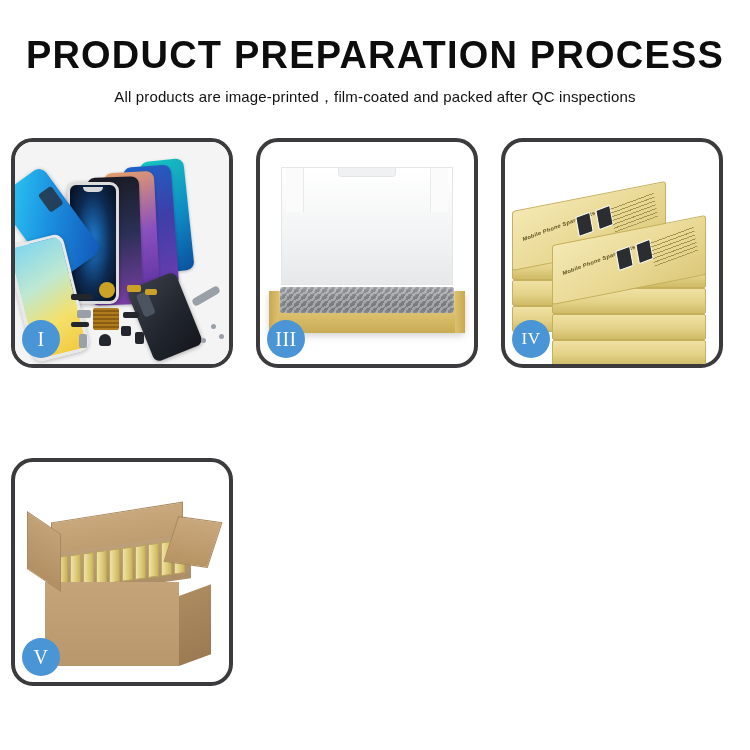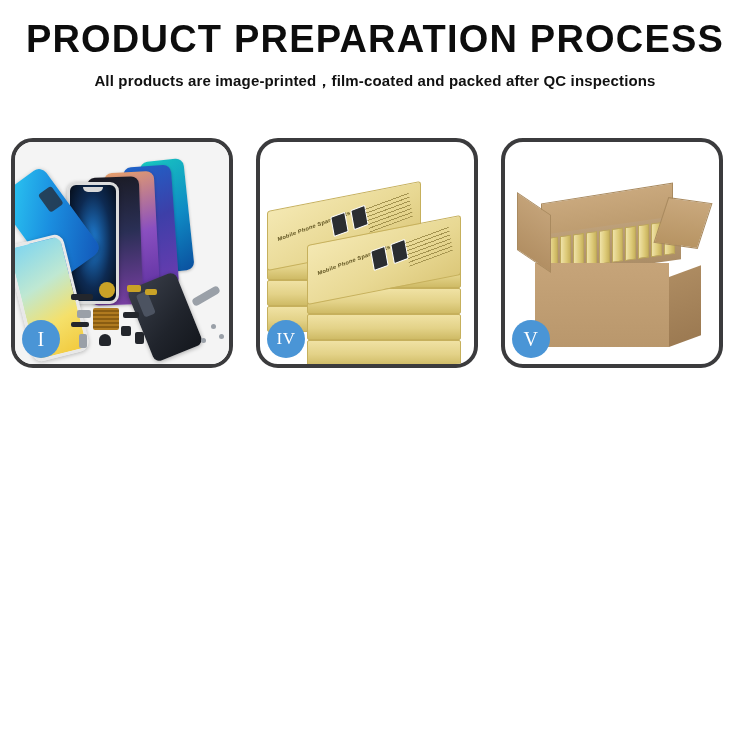--- a/index.html
+++ b/index.html
@@ -8,25 +8,25 @@
     background: #ffffff;
     font-family: "Liberation Sans", sans-serif;
     overflow: hidden;
   }
   .page { position: relative; width: 750px; height: 750px; background: #fff; }
 
   
   .header { position: absolute; left: 0; top: 0; width: 750px; text-align: center; }
   .title {
     font-size: 38px; font-weight: 700; letter-spacing: 1.2px;
-    color: #0d0d0d; line-height: 1; padding-top: 20px;
+    color: #0d0d0d; line-height: 1; padding-top: 36px;
     font-family: "Liberation Sans", sans-serif;
   }
   .subtitle {
-    font-size: 15px; font-weight: 700; color: #111;
+    font-size: 15px; font-weight: 400; color: #111;
     letter-spacing: 0.15px; padding-top: 14px;
   }
 
   
   .grid {
     position: absolute; left: 11px; top: 138px;
     width: 712px; height: 548px;
     display: grid;
     grid-template-columns: repeat(3, 222px);
     grid-template-rows: 230px 228px;
@@ -225,20 +225,34 @@
           <div class="part silver" style="left:196px; top:182px; width:5px; height:5px; border-radius:50%;"></div>
           <div class="part silver" style="left:204px; top:192px; width:5px; height:5px; border-radius:50%;"></div>
           <div class="part silver" style="left:186px; top:196px; width:5px; height:5px; border-radius:50%;"></div>
           <div class="part silver" style="left:176px; top:150px; width:30px; height:8px; transform:rotate(-30deg); border-radius:4px;"></div>
         </div>
       </div>
       <div class="badge">I</div>
     </div>
 
 
+    <div class="panel">
+      <div class="panel-stage">
+        <div class="box3-wrap">
+          <div class="box3-lid">
+            <div class="box3-tab"></div>
+            <div class="box3-lid-flapL"></div>
+            <div class="box3-lid-flapR"></div>
+          </div>
+          <div class="box3-screen"></div>
+          <div class="box3-base"></div>
+        </div>
+      </div>
+      <div class="badge">III</div>
+    </div>
 
     <div class="panel">
       <div class="panel-stage">
         <div class="stack">
 
           <div class="slab" style="left:0px;  top:62px;"></div>
           <div class="slab" style="left:0px;  top:88px;"></div>
           <div class="slab" style="left:0px;  top:114px;"></div>
           <div class="slab" style="left:0px;  top:140px;"></div>
 

